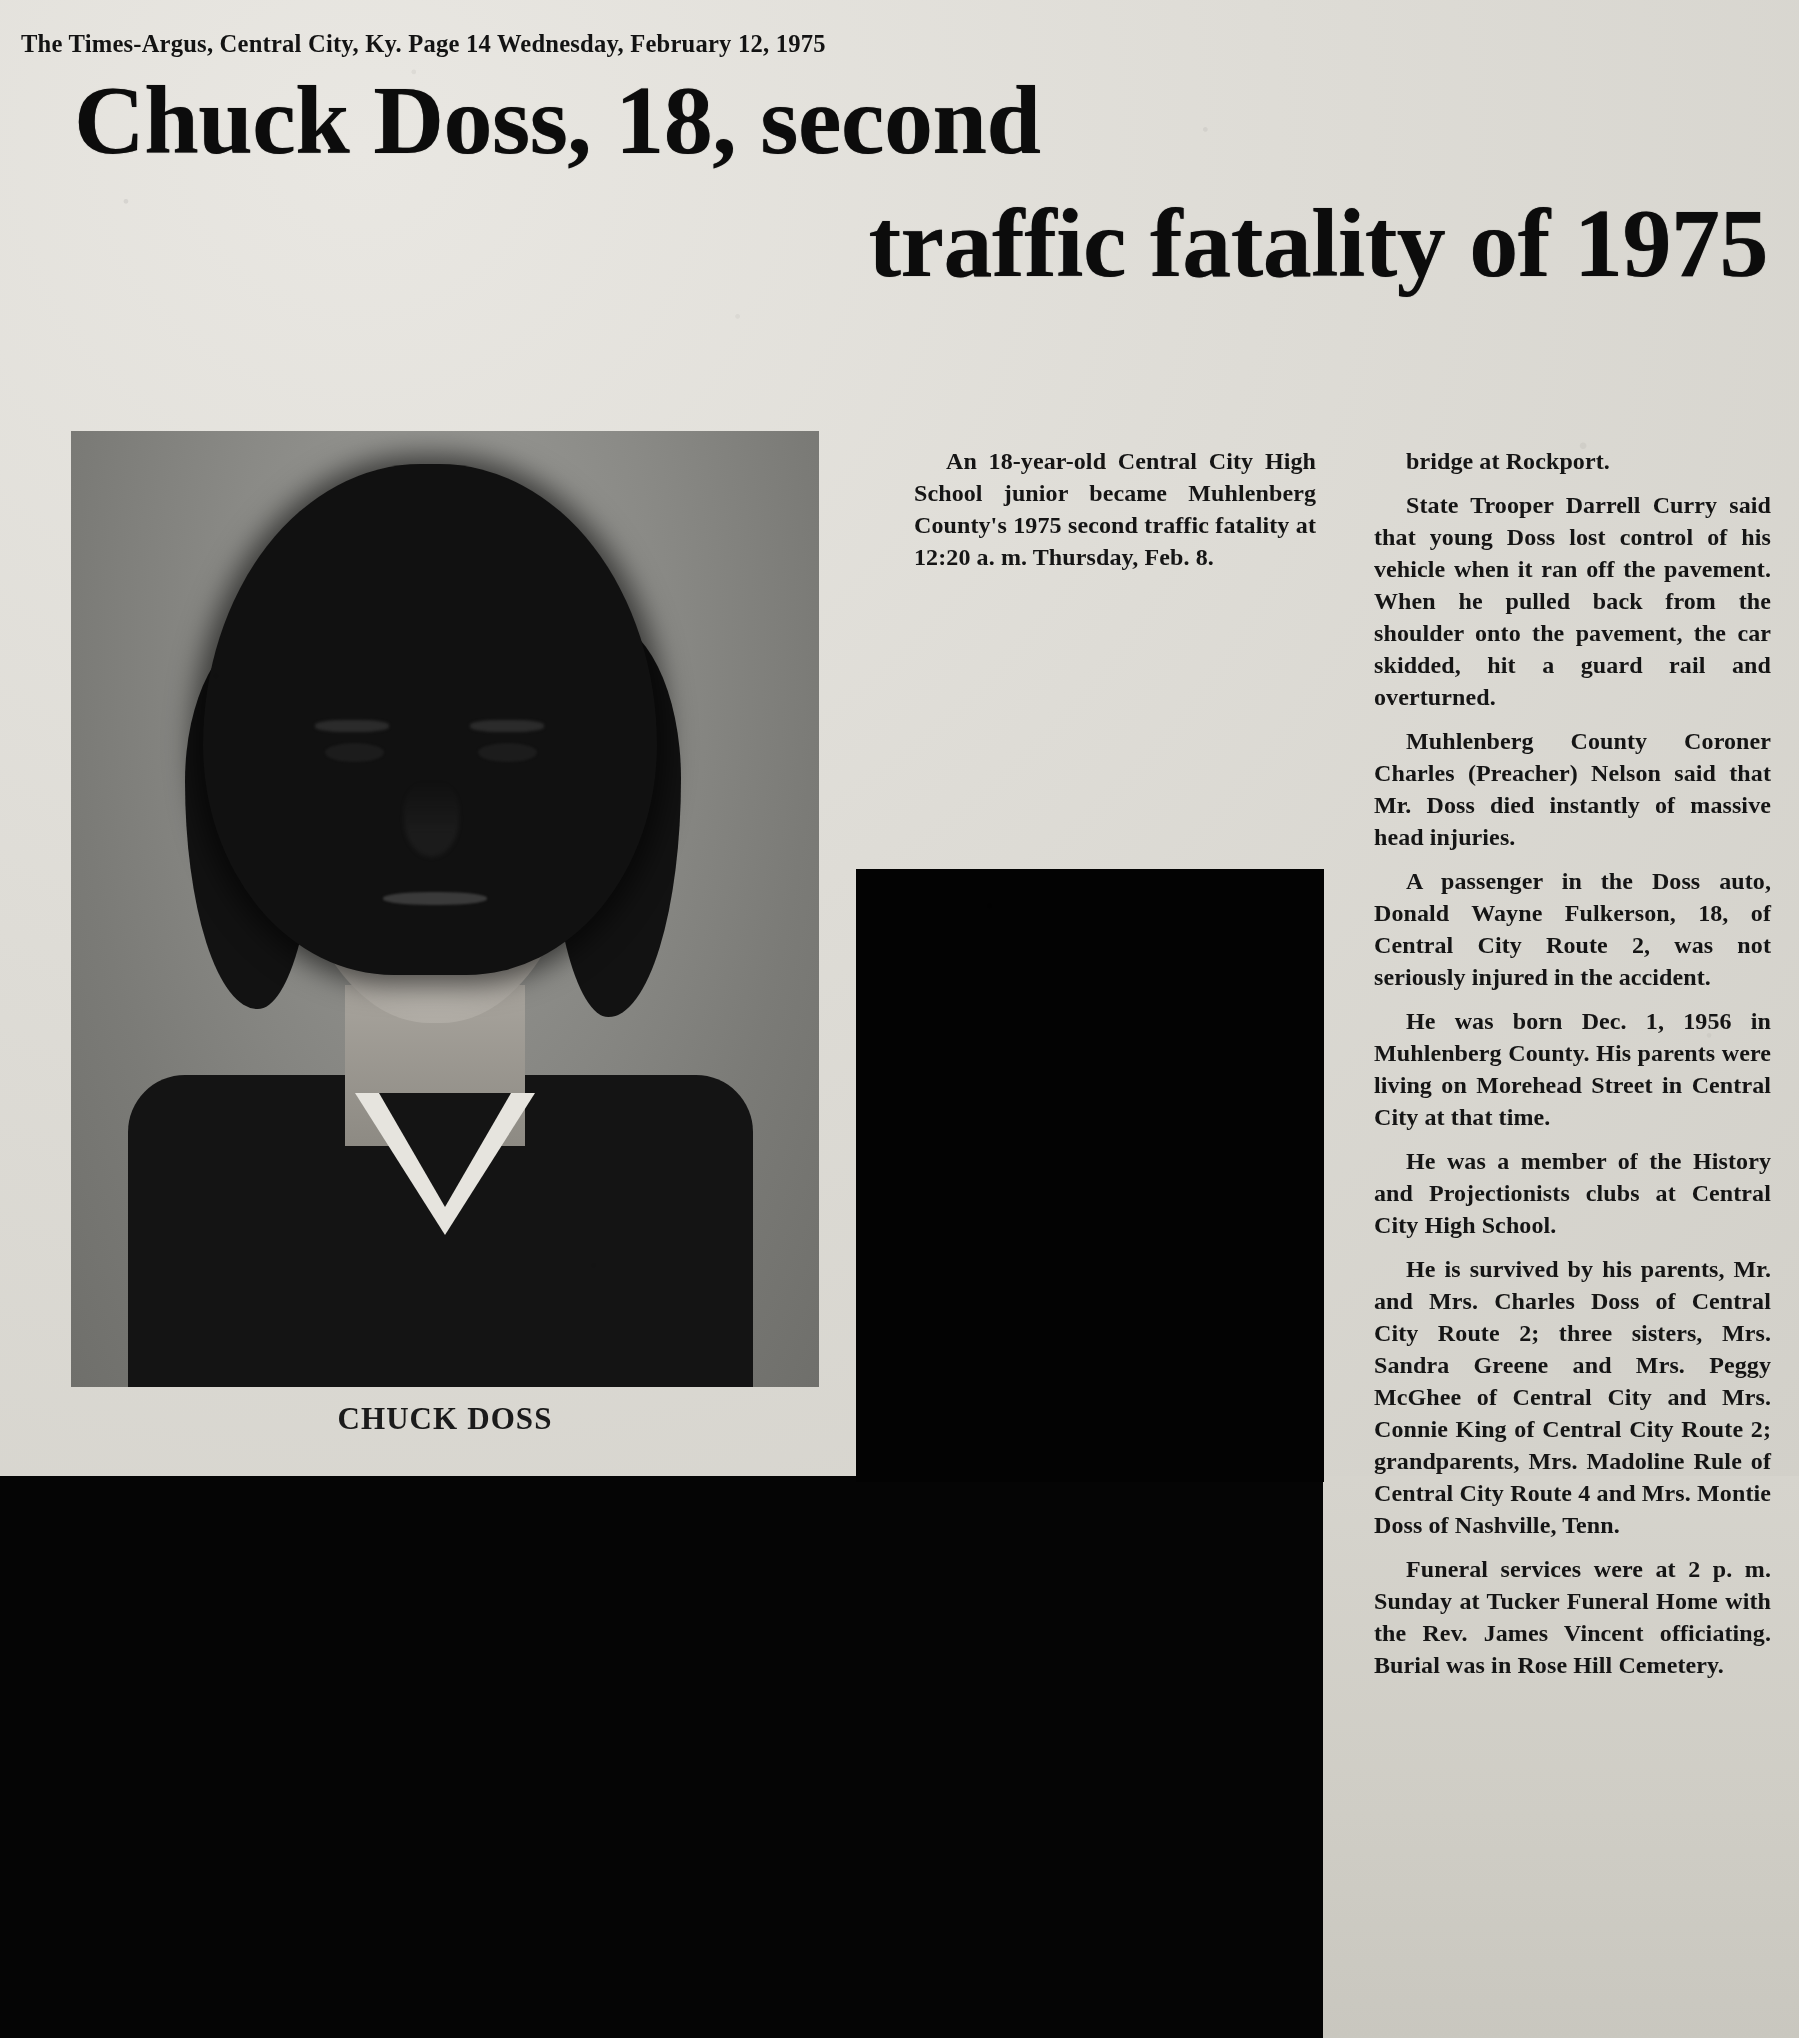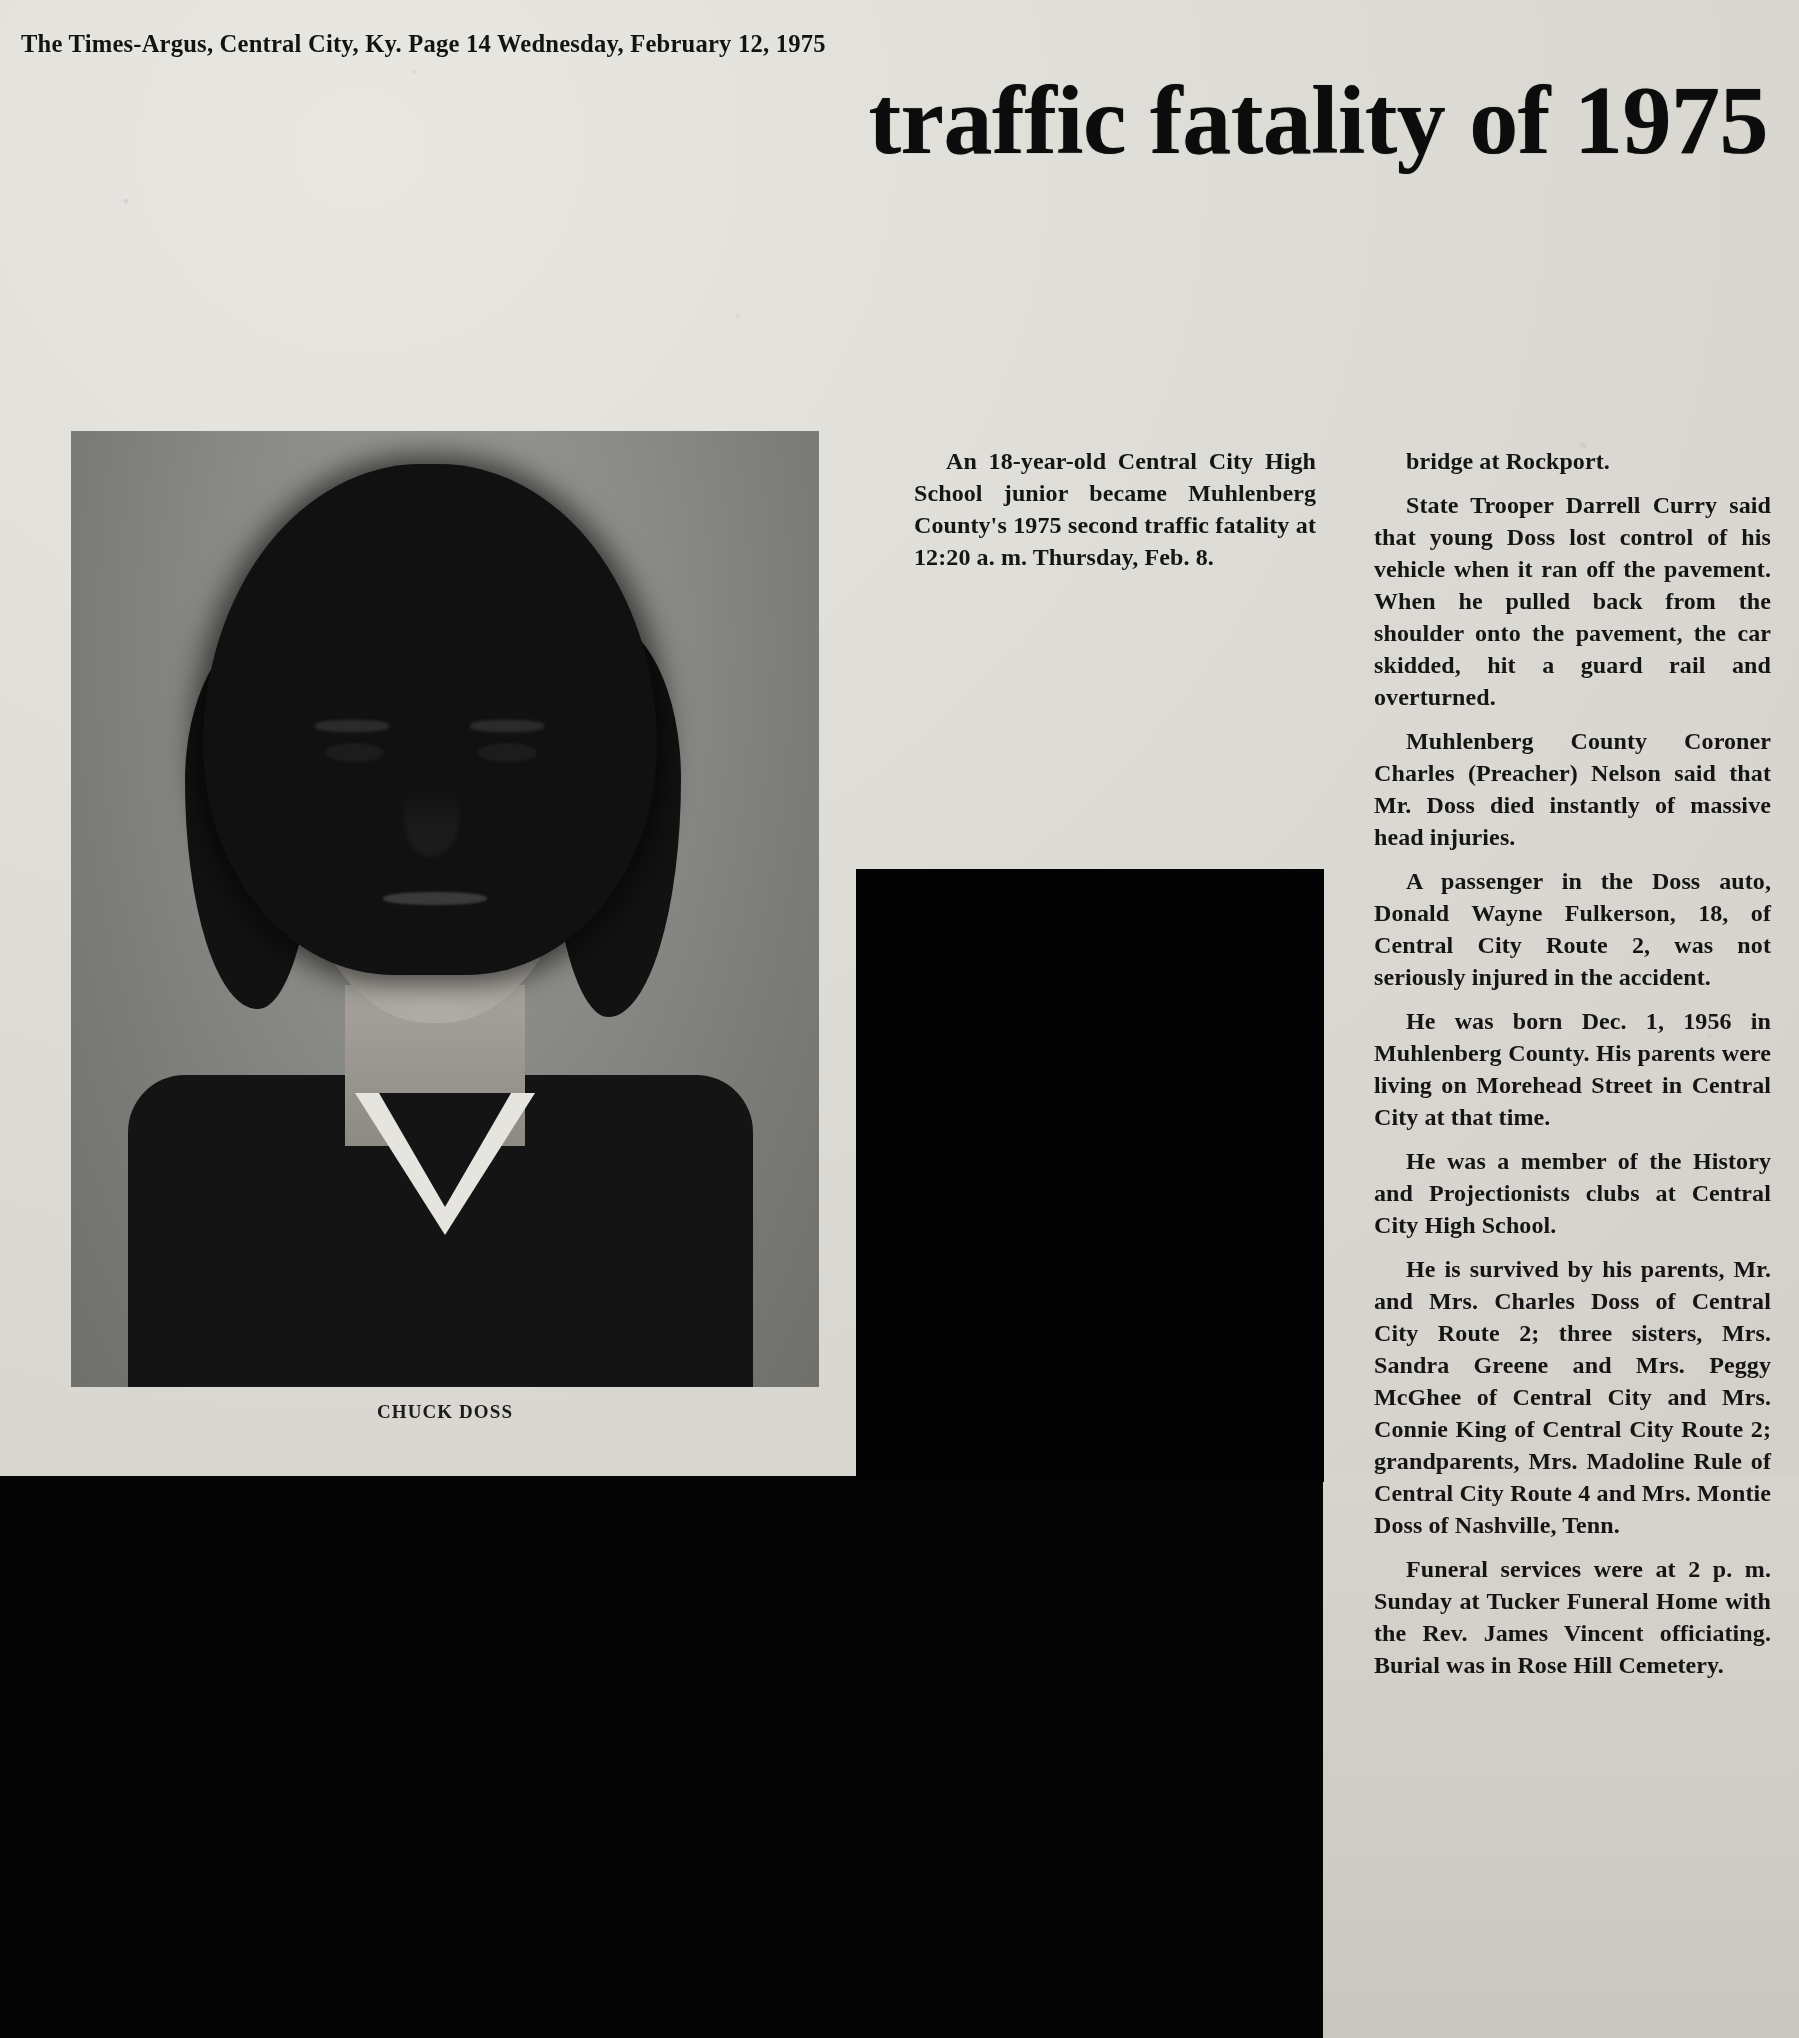--- a/index.html
+++ b/index.html
@@ -223,21 +223,21 @@
     border-top: 114px solid #141414;
   }
   .photo-caption {
     position: absolute;
     left: 71px;
     top: 1401px;
     width: 748px;
     text-align: center;
     font-family: "Liberation Serif", serif;
     font-weight: bold;
-    font-size: 19px;
+    font-size: 31px;
     letter-spacing: 1.1px;
     color: #1b1b1b;
   }
 
   
   .col {
     position: absolute;
     font-family: "Liberation Serif", serif;
     font-size: 24px;
     line-height: 32px;
@@ -279,20 +279,21 @@
 
 <div class="page">
 
   <div class="paper-top"></div>
   <div class="dark-block"></div>
   <div class="paper-right"></div>
 
   <div class="masthead">The Times-Argus, Central City, Ky. Page 14 Wednesday, February 12, 1975</div>
 
   <div class="headline">
+    <span class="line1">Chuck Doss, 18, second</span>
     <span class="line2">traffic fatality of 1975</span>
   </div>
 
   <div class="photo-frame">
     <div class="photo-bg"></div>
     <div class="jacket"></div>
     <div class="neck"></div>
     <div class="jacket-v"></div>
     <div class="jacket-v2"></div>
     <div class="hair-left"></div>

